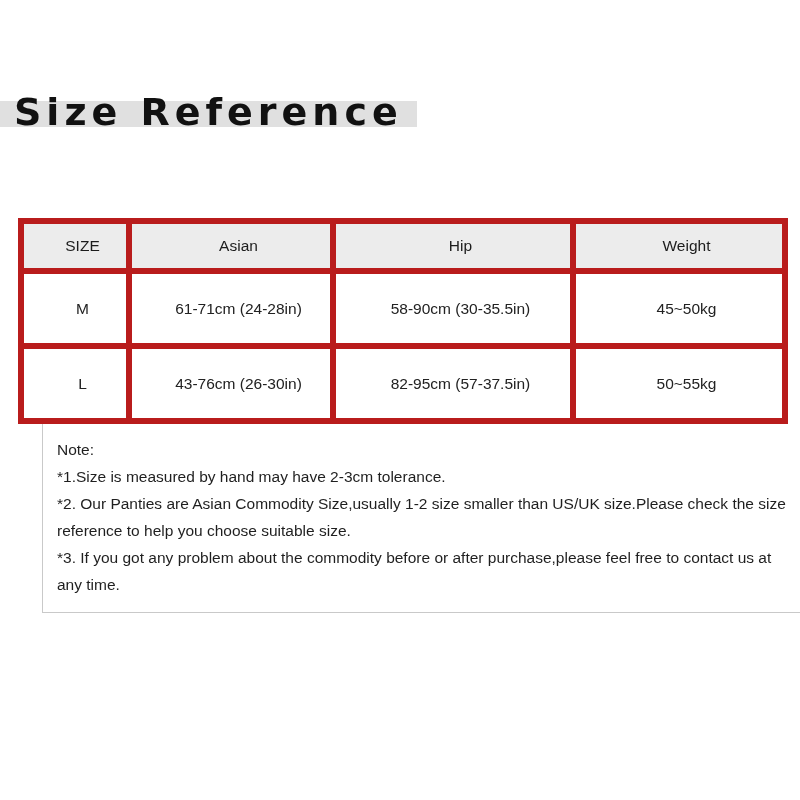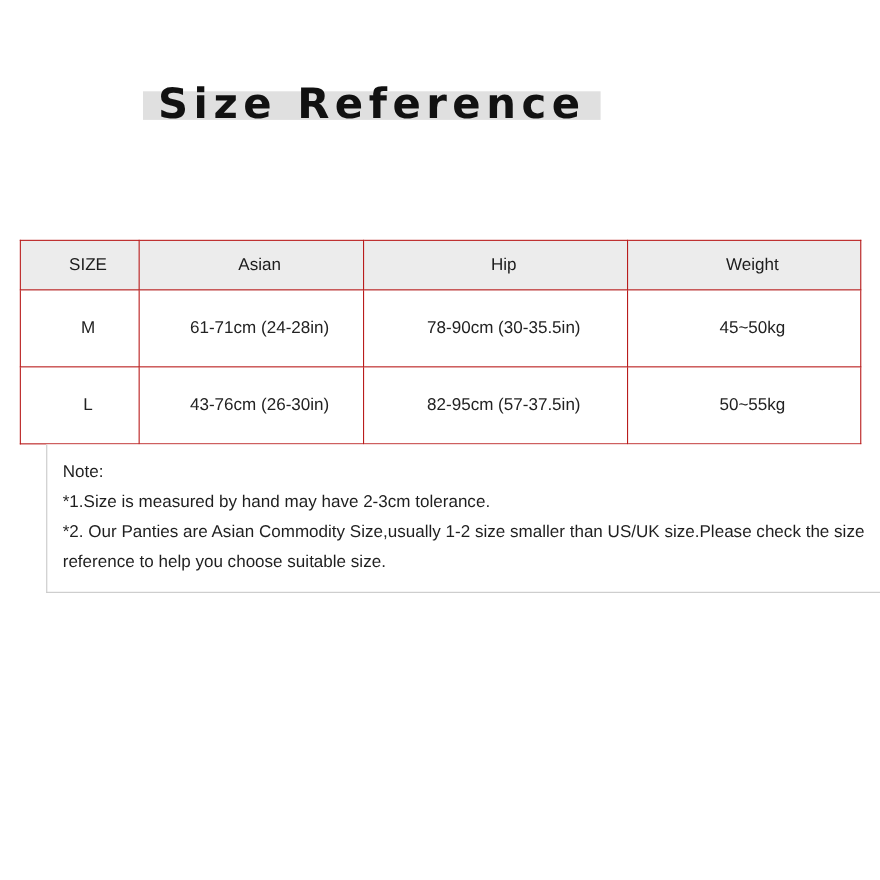--- a/index.html
+++ b/index.html
@@ -19,24 +19,23 @@
   .page {
     width: 800px;
     height: 800px;
     position: relative;
     box-sizing: border-box;
   }
 
   
   .title-wrap {
     position: absolute;
-    top: 70px;
+    top: 88px;
     left: 0;
     width: 676px;
-    text-align: center;
   }
   .title-band {
     display: inline-block;
     position: relative;
     padding: 2px 14px 6px 14px;
   }
   .title-band::before {
     content: "";
     position: absolute;
     left: 0;
@@ -64,21 +63,21 @@
     left: 18px;
     width: 764px;
   }
   table.size-table {
     border-collapse: collapse;
     width: 764px;
     table-layout: fixed;
   }
   table.size-table th,
   table.size-table td {
-    border: 1px solid #b91c1c;
+    border: 6px solid #b91c1c;
     text-align: center;
     font-size: 15.5px;
     color: #222;
     font-weight: normal;
     height: 67px;
     vertical-align: middle;
     padding-left: 16px;
   }
   table.size-table thead th {
     background: #ececec;
@@ -132,32 +131,33 @@
           <th>SIZE</th>
           <th>Asian</th>
           <th>Hip</th>
           <th>Weight</th>
         </tr>
       </thead>
       <tbody>
         <tr>
           <td>M</td>
           <td>61-71cm (24-28in)</td>
-          <td>78-90cm (30-35.5in)</td>
+          <td>58-90cm (30-35.5in)</td>
           <td>45~50kg</td>
         </tr>
         <tr>
           <td>L</td>
           <td>43-76cm (26-30in)</td>
           <td>82-95cm (57-37.5in)</td>
           <td>50~55kg</td>
         </tr>
       </tbody>
     </table>
 
     <div class="note-box">
       <div class="note-line">Note:</div>
       <div class="note-line">*1.Size is measured by hand may have 2-3cm tolerance.</div>
       <div class="note-line">*2. Our Panties are Asian Commodity Size,usually 1-2 size smaller than US/UK size.Please check the size reference to help you choose suitable size.</div>
+      <div class="note-line">*3. If you got any problem about the commodity before or after purchase,please feel free to contact us at any time.</div>
     </div>
   </div>
 
 </div>
 
 </body></html>

